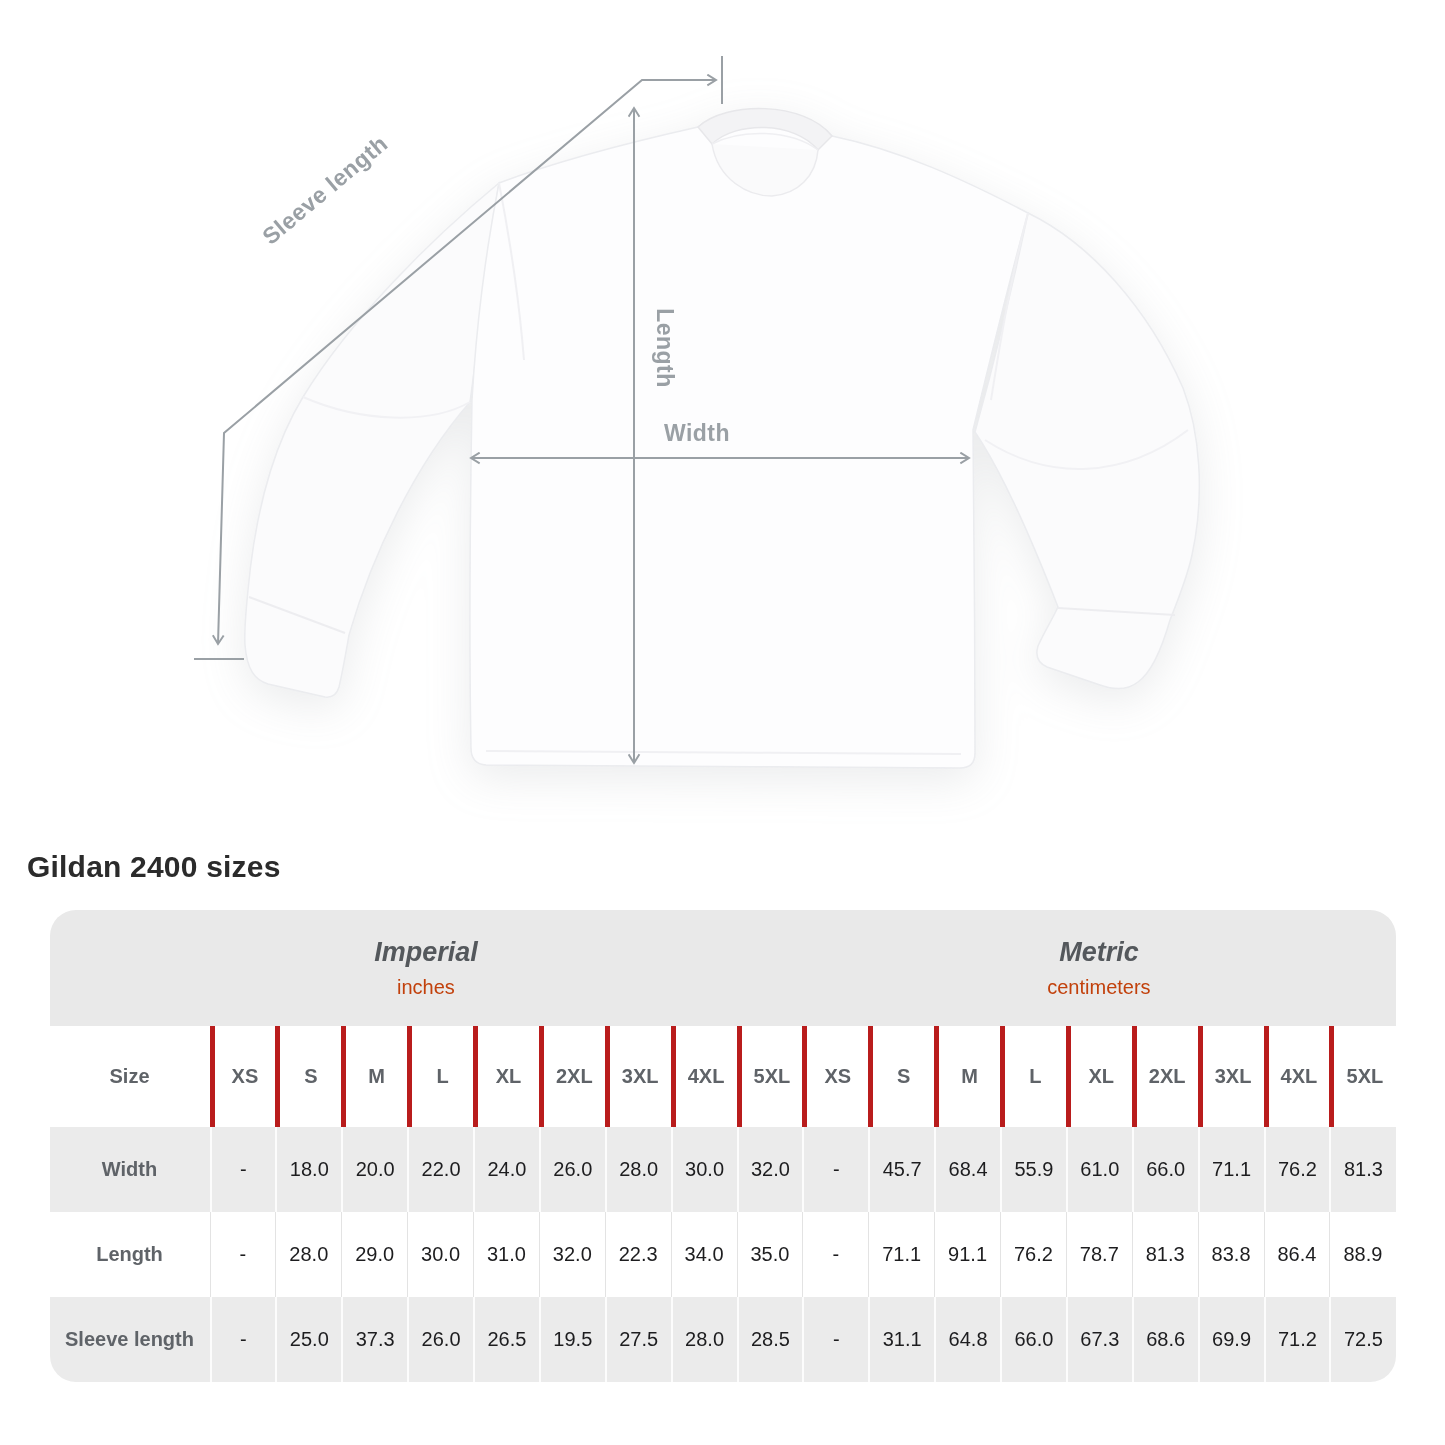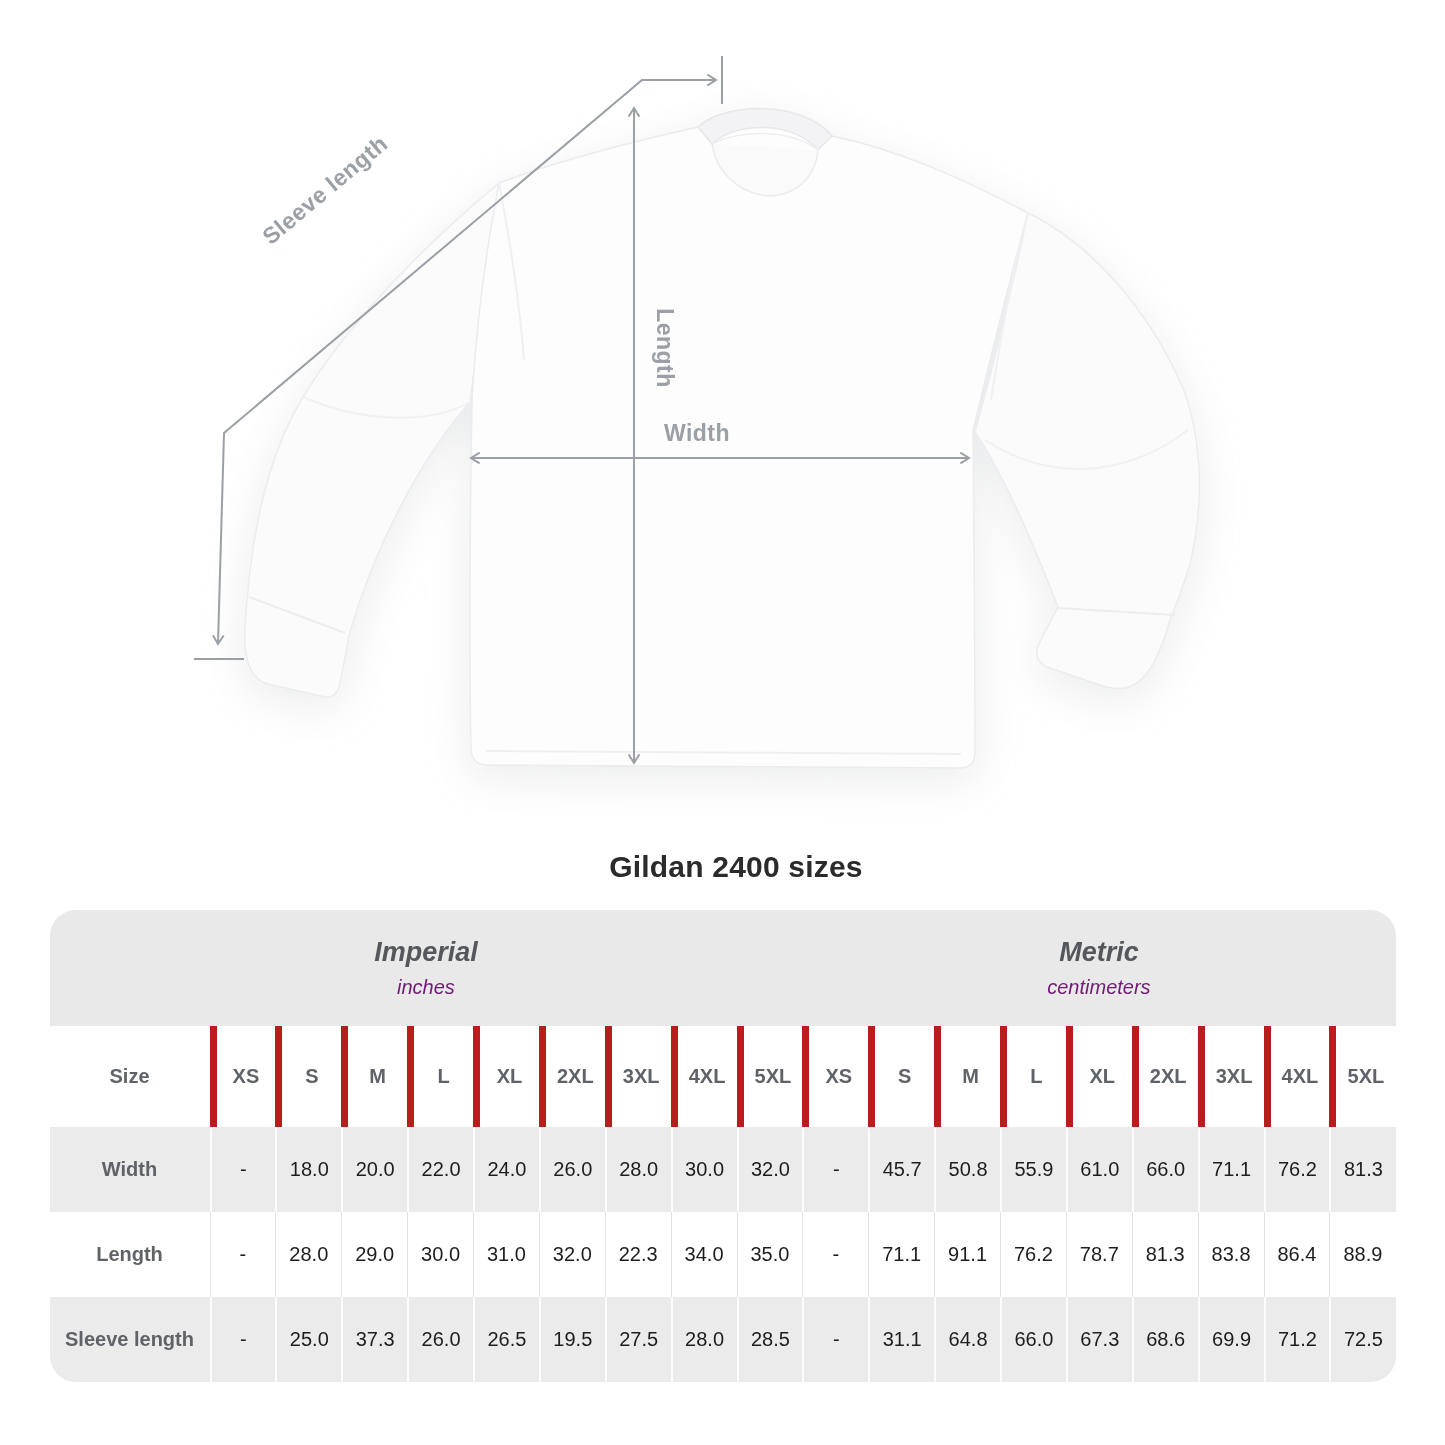--- a/index.html
+++ b/index.html
@@ -12,21 +12,21 @@
   
   .diagram{position:relative;width:1445px;height:840px;}
   .diagram svg{display:block;}
   .shirt{filter:drop-shadow(0 12px 22px rgba(130,135,145,0.16));}
   .ann{stroke:#9aa0a5;stroke-width:2;fill:none;}
   .ann-label{
     fill:#9aa0a5;font-weight:bold;font-size:23px;letter-spacing:0.5px;
     font-family:"Liberation Sans", sans-serif;
   }
   
-  .heading{text-align:center;padding-top:10px;padding-left:27px;}
+  .heading{text-align:left;padding-top:10px;padding-left:27px;}
   .heading h1{
     margin:0 0 13px 0;font-size:30px;line-height:34px;color:#2b2b2b;
     font-weight:bold;letter-spacing:0.2px;
   }
   .heading .subtitle{
     margin:0;font-size:19px;font-style:italic;color:#4a4a4a;
   }
   
   .size-table-wrap{
     width:1346px;margin:26px auto 0 auto;
@@ -36,26 +36,26 @@
     width:100%;border-collapse:separate;border-spacing:0;table-layout:fixed;
   }
   .size-table th,.size-table td{
     text-align:center;vertical-align:middle;padding:0;
   }
   tr.units th{height:116px;background:#e9e9e9;font-weight:normal;}
   .unit-title{
     display:block;font-size:27px;font-weight:bold;font-style:italic;color:#54585c;
   }
   .unit-sub{
-    display:block;margin-top:8px;font-size:20px;font-style:italic;color:#701a75;
+    display:block;margin-top:8px;font-size:20px;color:#c2410c;
   }
   tr.sizehdr th{
     height:101px;background:#ffffff;font-size:20px;font-weight:bold;color:#5f6368;
   }
-  tr.sizehdr th + th{border-left:7px solid #b91c1c;}
+  tr.sizehdr th + th{border-left:5px solid #b91c1c;}
   tr.data{height:85px;}
   tr.data .row-label{font-size:20px;font-weight:bold;color:#5f6368;}
   tr.data .val{font-size:20px;font-weight:normal;color:#1d1d1f;}
   tr.data.gray{background:#ebebeb;}
   tr.data.white{background:#ffffff;}
   tr.data.gray td + td{border-left:2px solid #fcfcfc;}
   tr.data.white td + td{border-left:1px solid #e3e3e3;}
 </style>
 </head>
 <body>
@@ -182,21 +182,21 @@
         <td class="val">18.0</td>
         <td class="val">20.0</td>
         <td class="val">22.0</td>
         <td class="val">24.0</td>
         <td class="val">26.0</td>
         <td class="val">28.0</td>
         <td class="val">30.0</td>
         <td class="val">32.0</td>
         <td class="val">-</td>
         <td class="val">45.7</td>
-        <td class="val">50.8</td>
+        <td class="val">68.4</td>
         <td class="val">55.9</td>
         <td class="val">61.0</td>
         <td class="val">66.0</td>
         <td class="val">71.1</td>
         <td class="val">76.2</td>
         <td class="val">81.3</td>
       </tr>
       <tr class="data white">
         <td class="row-label">Length</td>
         <td class="val">-</td>

